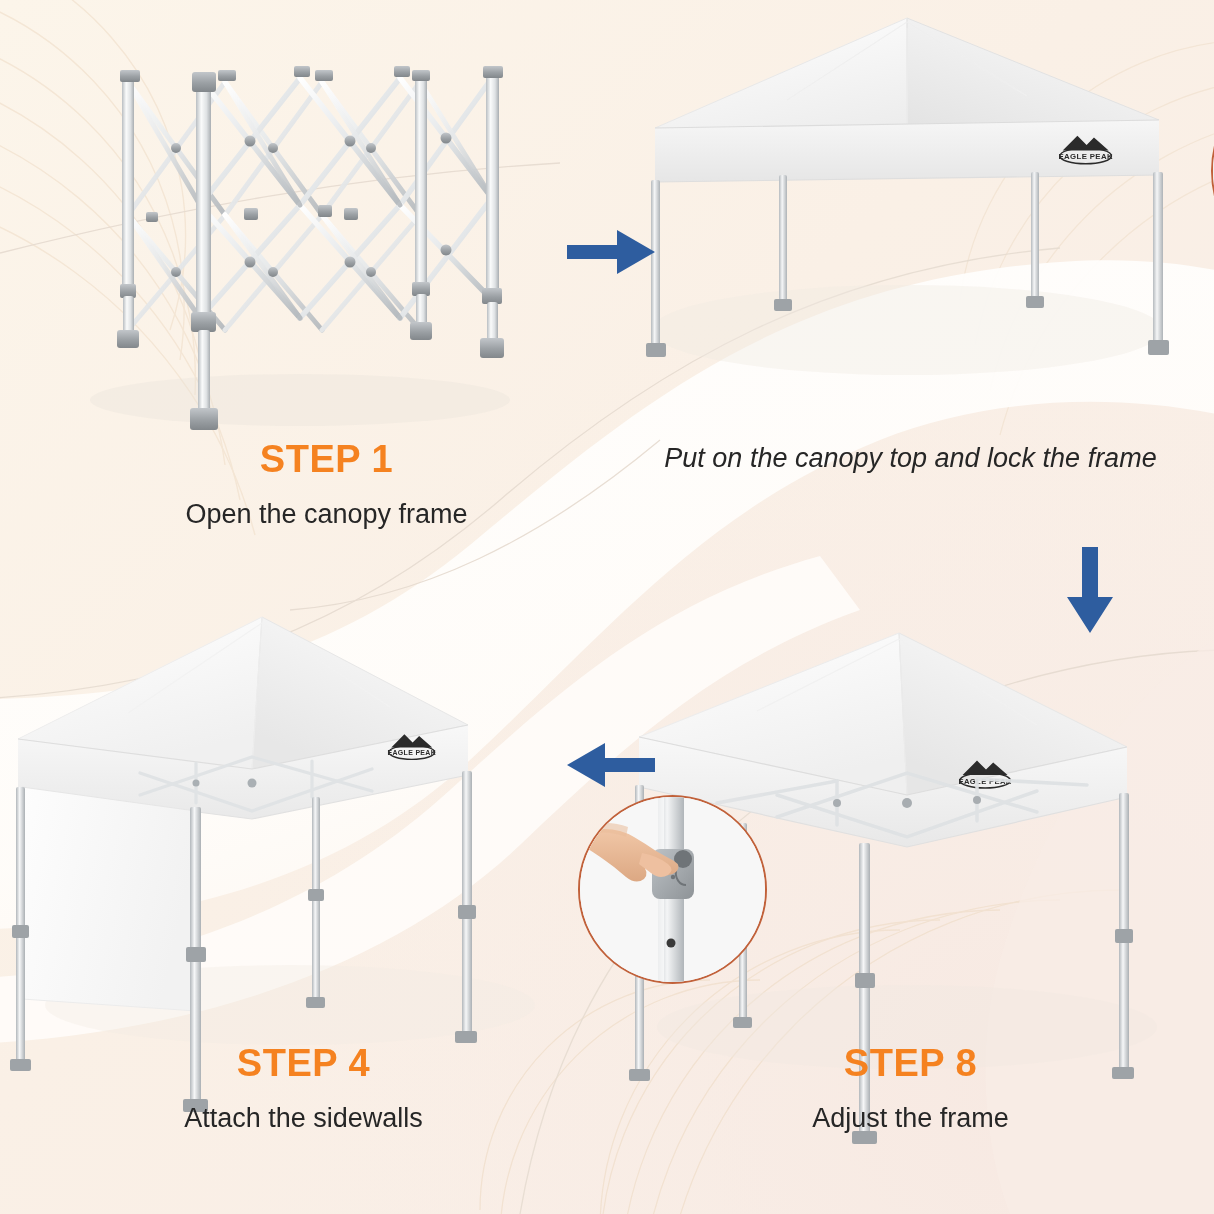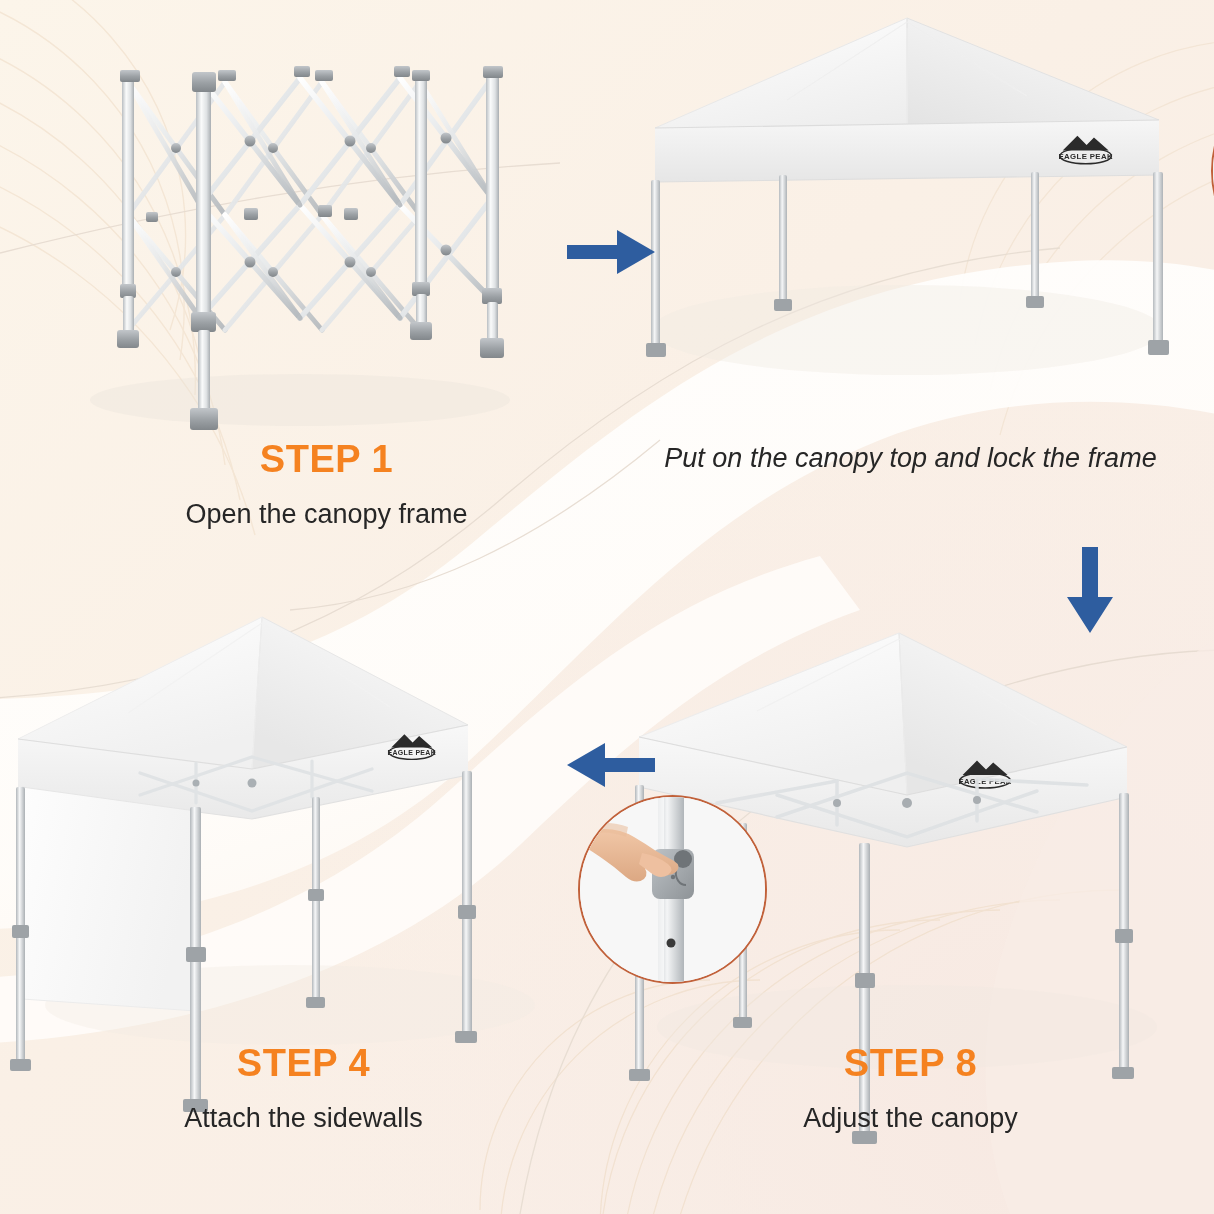--- a/index.html
+++ b/index.html
@@ -517,21 +517,21 @@
 
         <path d="M 8 34 q 26 -6 46 6 q 12 7 22 14 l 18 10 q 8 5 2 11 q -7 6 -16 1 l -18 -9
                  q 8 9 2 15 q -8 6 -18 -2 l -12 -10 q -16 -12 -26 -18 z" fill="url(#skinG)"></path>
         <path d="M 62 56 q 16 3 26 11 q 7 6 0 11 q -8 5 -17 -2 l -12 -9 z" fill="#eec0a0"></path>
         <path d="M 6 30 q 20 -8 42 0 l -2 10 q -20 -8 -40 -2 z" fill="#e9bb99" opacity="0.55"></path>
       </svg>
     </div>
 
     <div class="caption cap3">
       <div class="step-title">STEP 8</div>
-      <div class="step-desc">Adjust the canopy</div>
+      <div class="step-desc">Adjust the frame</div>
     </div>
   </div>
 
   <div class="quad q4">
     <div class="art">
       <svg viewBox="0 0 607 607" width="607" height="607">
         <defs>
           <linearGradient id="roofL4" x1="0" y1="0" x2="0.4" y2="1">
             <stop offset="0%" stop-color="#ffffff"></stop>
               <stop offset="100%" stop-color="#f0f0f0"></stop>

